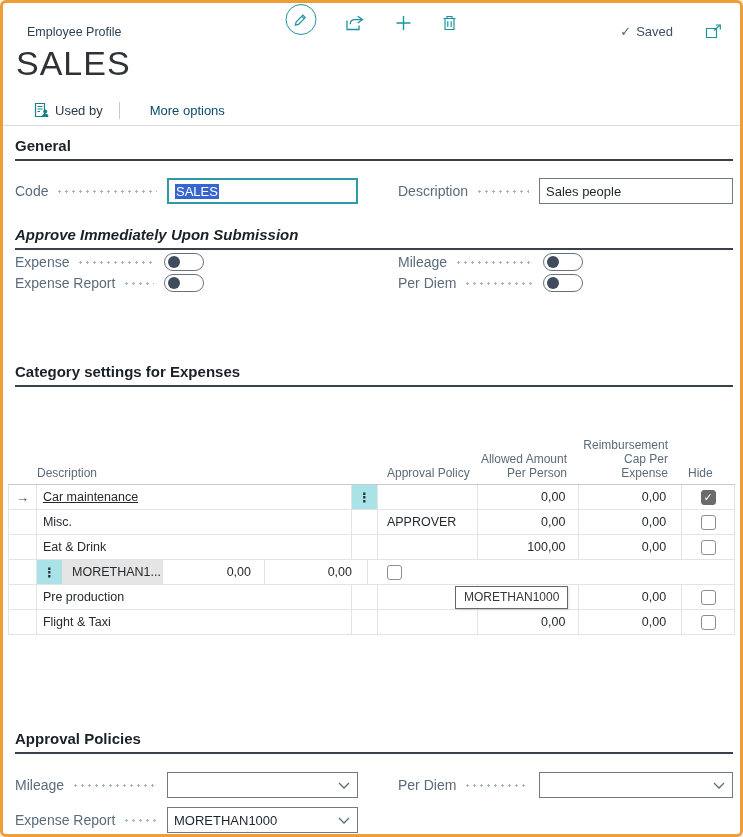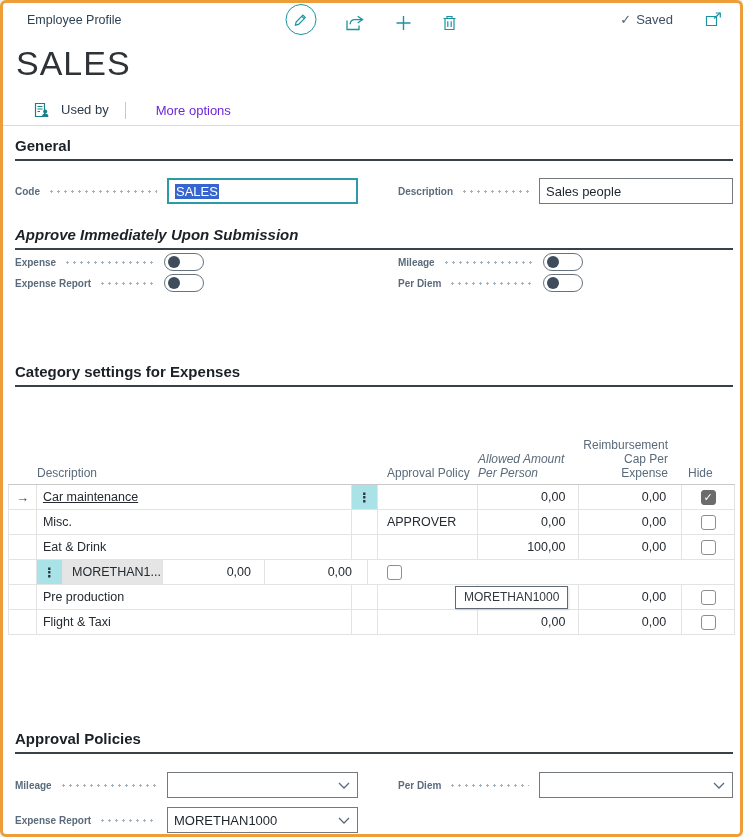--- a/index.html
+++ b/index.html
@@ -10,55 +10,55 @@
     width: 743px; height: 837px;
     background: #fff;
     border: 3px solid #ED9E38;
     border-radius: 6px;
     position: relative;
     overflow: hidden;
   }
 
   
   .topbar { position: relative; height: 36px; padding: 6px 16px 0 24px;
-            display: flex; align-items: flex-start; }
+            display: flex; align-items: flex-end; }
   .caption { font-size: 12.5px; color: #2E4257; padding-top: 4px; }
   .center-icons { position: absolute; left: 50%; top: 1px; transform: translateX(-50%);
                   display: flex; align-items: center; gap: 27px; }
   .icon-circle { width: 31px; height: 31px; border: 1px solid #1B94A2; border-radius: 50%;
                  display: flex; align-items: center; justify-content: center; cursor: pointer; }
   .tbtn { display: flex; align-items: center; justify-content: center; cursor: pointer; padding: 6px 2px 0 2px; }
   .icon-circle .tbtn { padding: 0; }
   .right-zone { margin-left: auto; display: flex; align-items: center; gap: 30px; padding-top: 3px; }
   .saved { display: flex; align-items: center; gap: 5px; font-size: 13px; color: #404F63; }
   .saved .chk { font-size: 13px; color: #55616d; }
 
   
   .page-title { font-size: 34px; font-weight: 300; letter-spacing: 1px;
                 color: #2F3337; padding: 2px 0 0 13px; line-height: 44px; }
 
   
   .actionbar { display: flex; align-items: center; height: 31px; margin-top: 10px;
                padding-left: 31px; border-bottom: 1px solid #dcdcdc; font-size: 13px; }
-  .ab-item { display: flex; align-items: flex-start; gap: 12px; color: #2C3A49; cursor: pointer; }
-  .ab-more { color: #6d28d9; cursor: pointer; padding-left: 12px; }
+  .ab-item { display: flex; align-items: center; gap: 6px; color: #2C3A49; cursor: pointer; }
+  .ab-more { color: #0c4a6e; cursor: pointer; padding-left: 12px; }
   .ab-divider { width: 1px; height: 17px; background: #c3c9ce; margin: 0 18px 0 16px; }
 
   
   .content { padding: 0 7px 0 12px; }
   .section-heading { font-size: 15px; font-weight: 700; color: #1B2127;
                      border-bottom: 2px solid #39424B; padding: 3px 0 5px 0; }
   .mt-general { margin-top: 8px; }
   .mt-approve { margin-top: 19px; font-style: italic; }
   .mt-category { margin-top: 68px; }
   .mt-policies { margin-top: 92px; }
 
   .fields-grid { display: grid; grid-template-columns: 343px 335px; column-gap: 40px; }
   .field-row { display: flex; align-items: center; height: 26px; margin-top: 17px; }
-  .f-label { font-size: 10px; color: #5B6B7B; white-space: nowrap; font-weight: bold; }
+  .f-label { font-size: 14px; color: #5B6B7B; white-space: nowrap; }
   .leader { flex: 1; height: 14px; margin: 0 10px 0 8px;
             background-image: radial-gradient(circle, #A4B2BD 1px, rgba(0,0,0,0) 1.3px);
             background-size: 7px 7px; background-repeat: repeat-x; background-position: 0 center; }
   .input { height: 26px; border: 1px solid #73797F; background: #fff; font-size: 13px;
            color: #1d252d; display: flex; align-items: center; padding: 0 6px; }
   .input-code { width: 191px; border: 2px solid #2C9BA7; }
   .input-desc { width: 194px; }
   .sel-text { background: #3665D0; color: #fff; padding: 0 1px; }
 
   .toggle-row-l { width: 189px; }
@@ -69,21 +69,21 @@
   .toggle .knob { width: 12px; height: 12px; border-radius: 50%; background: #3E4C5B;
                   position: absolute; left: 3px; top: 2px; }
 
   
   .table-wrap { position: relative; margin: 64px 0 0 -7px; width: 727px; font-size: 12.5px; }
   .thead { display: flex; align-items: flex-end; height: 34px; padding-bottom: 4px;
            border-bottom: 1px solid #c9c9c9; color: #5B6B7B; font-size: 12px; line-height: 14px; }
   .h-desc   { width: 344px; padding-left: 29px; }
   .h-menu   { width: 26px; }
   .h-policy { width: 100px; padding-left: 9px; }
-  .h-num1   { width: 102px; padding-right: 13px; font-style: italic; }
+  .h-num1   { width: 102px; text-align: right; padding-right: 13px; }
   .h-num2   { width: 103px; text-align: right; padding-right: 15px; }
   .h-hide   { width: 52px; padding-left: 5px; }
 
   .trow { display: flex; align-items: stretch; height: 25px;
           border-bottom: 1px solid #e3e3e3; border-left: 1px solid #e3e3e3;
           border-right: 1px solid #e3e3e3; color: #252B31; }
   .c { display: flex; align-items: center; border-right: 1px solid #e3e3e3; }
   .c:last-child { border-right: none; }
   .c-arrow  { width: 28px; justify-content: center; color: #39424B; font-size: 13px; }
   .c-desc   { width: 316px; padding-left: 6px; }

